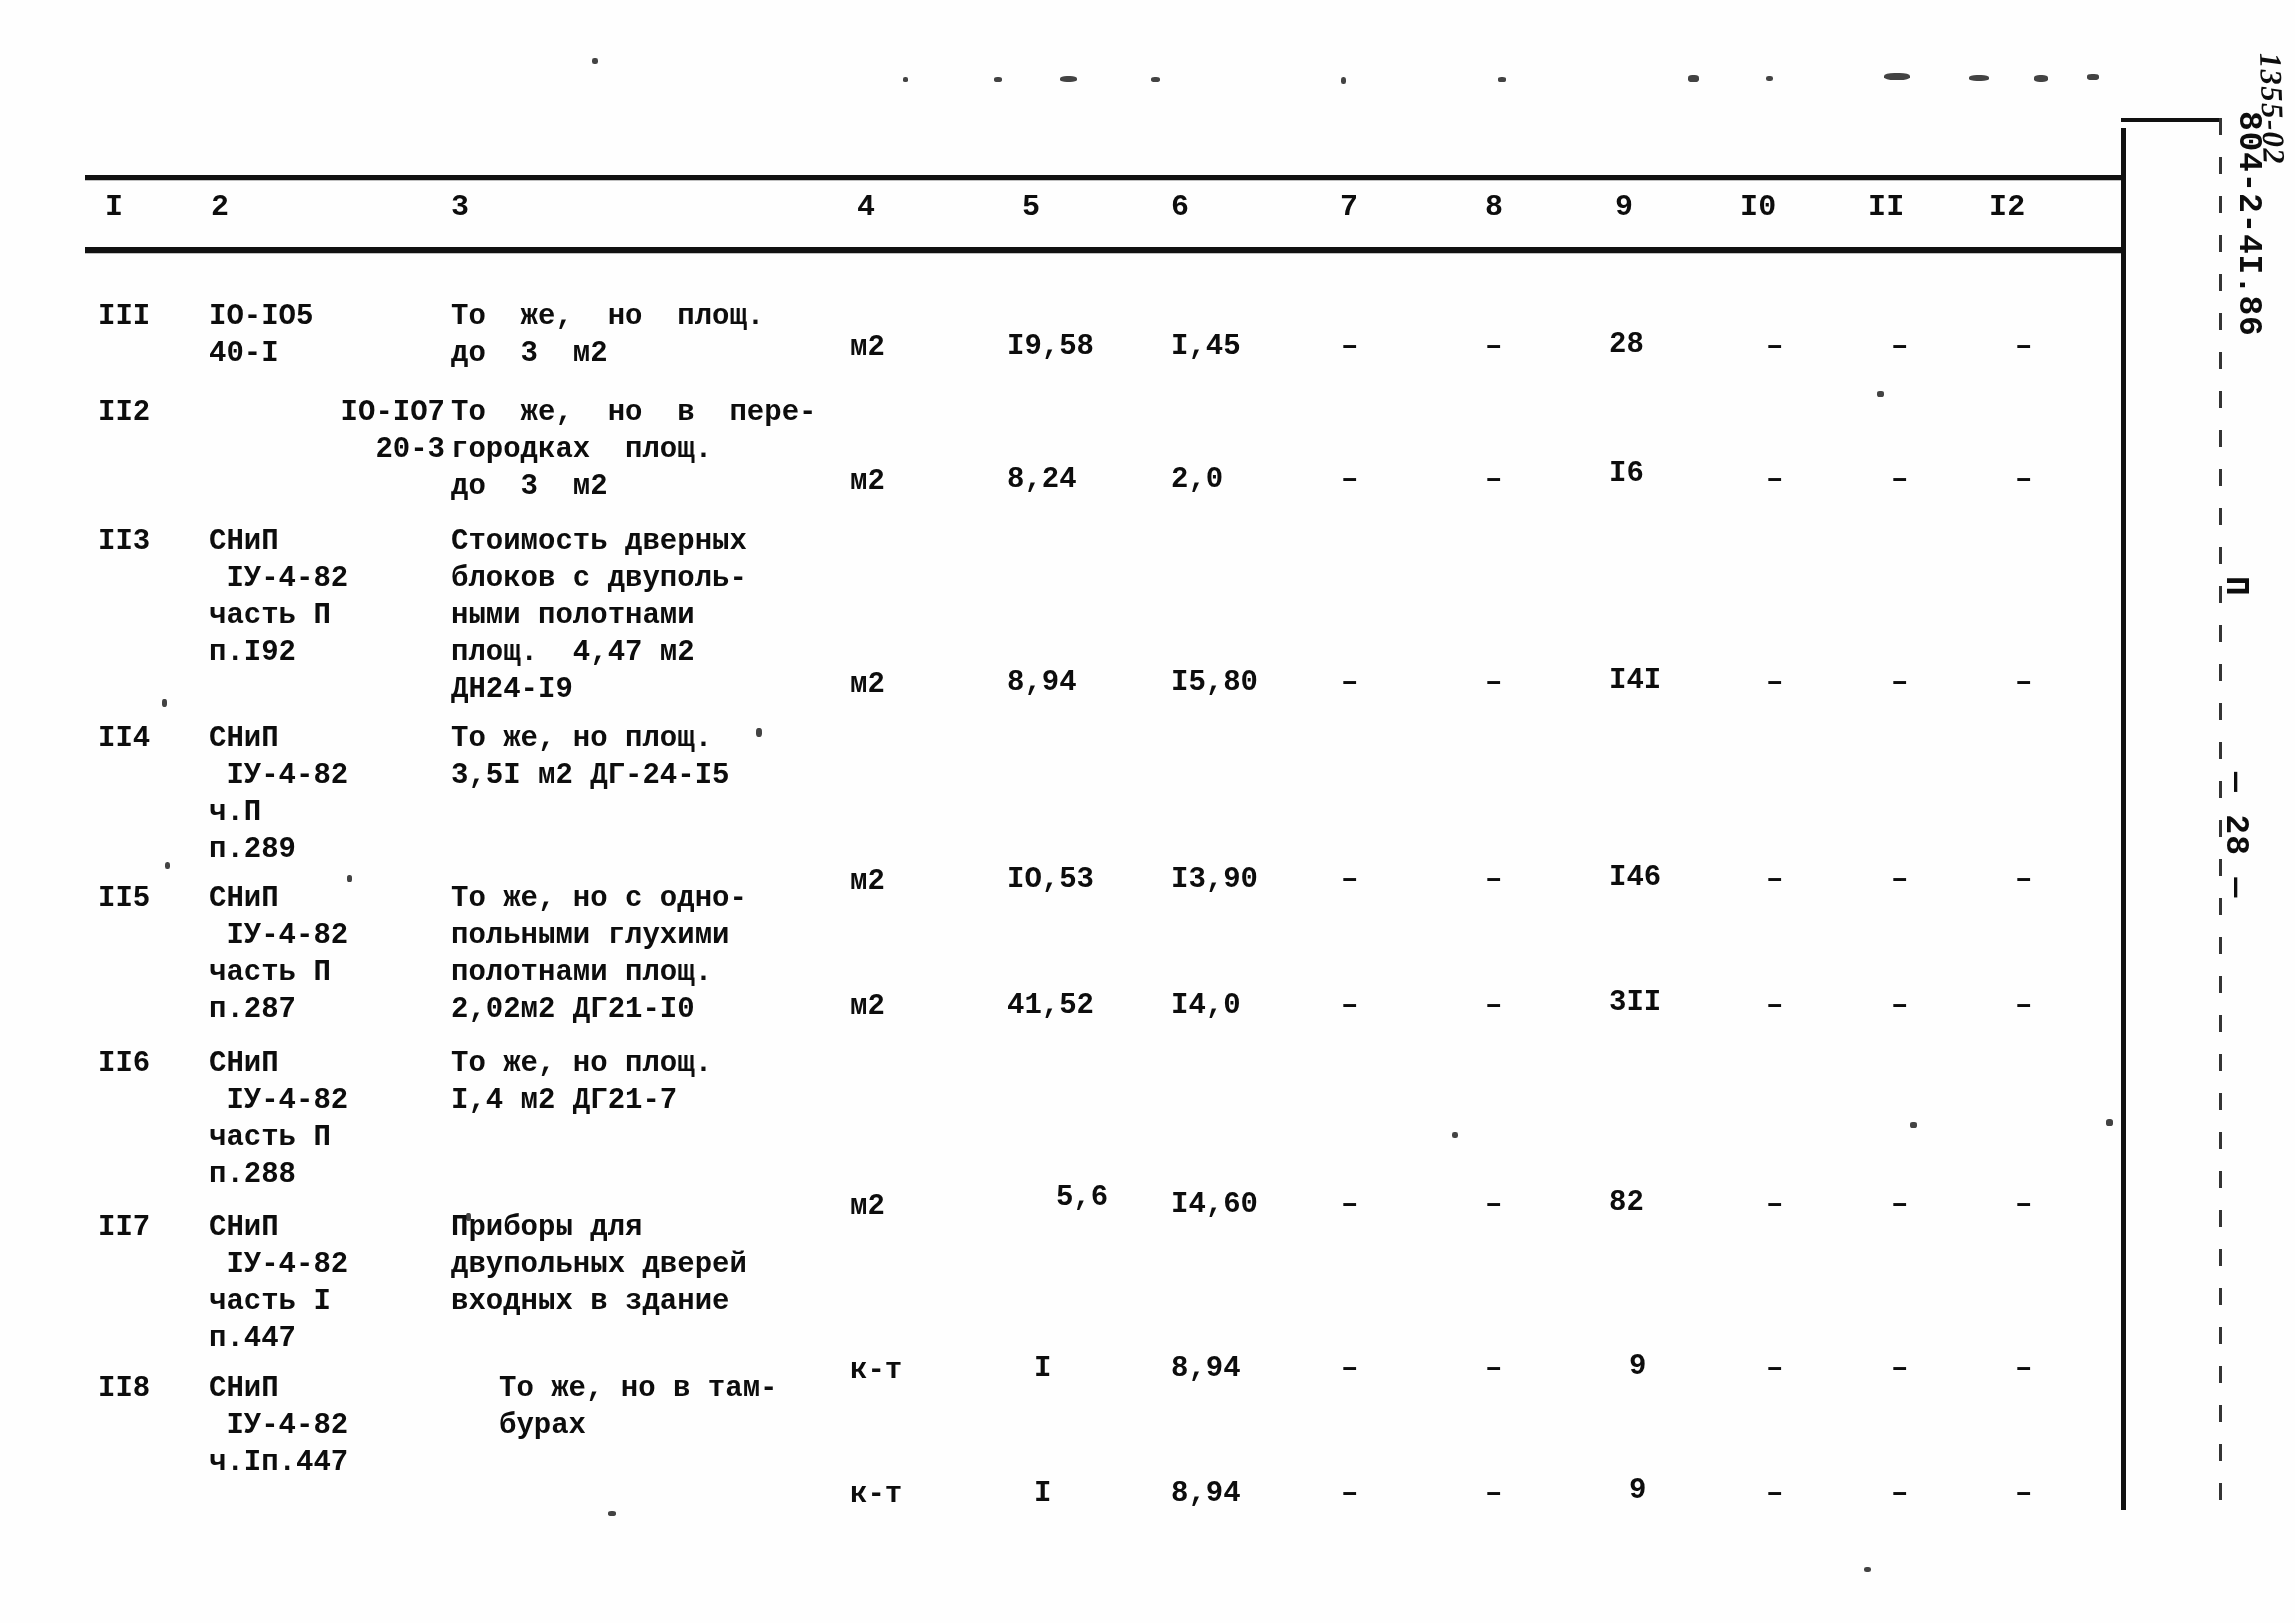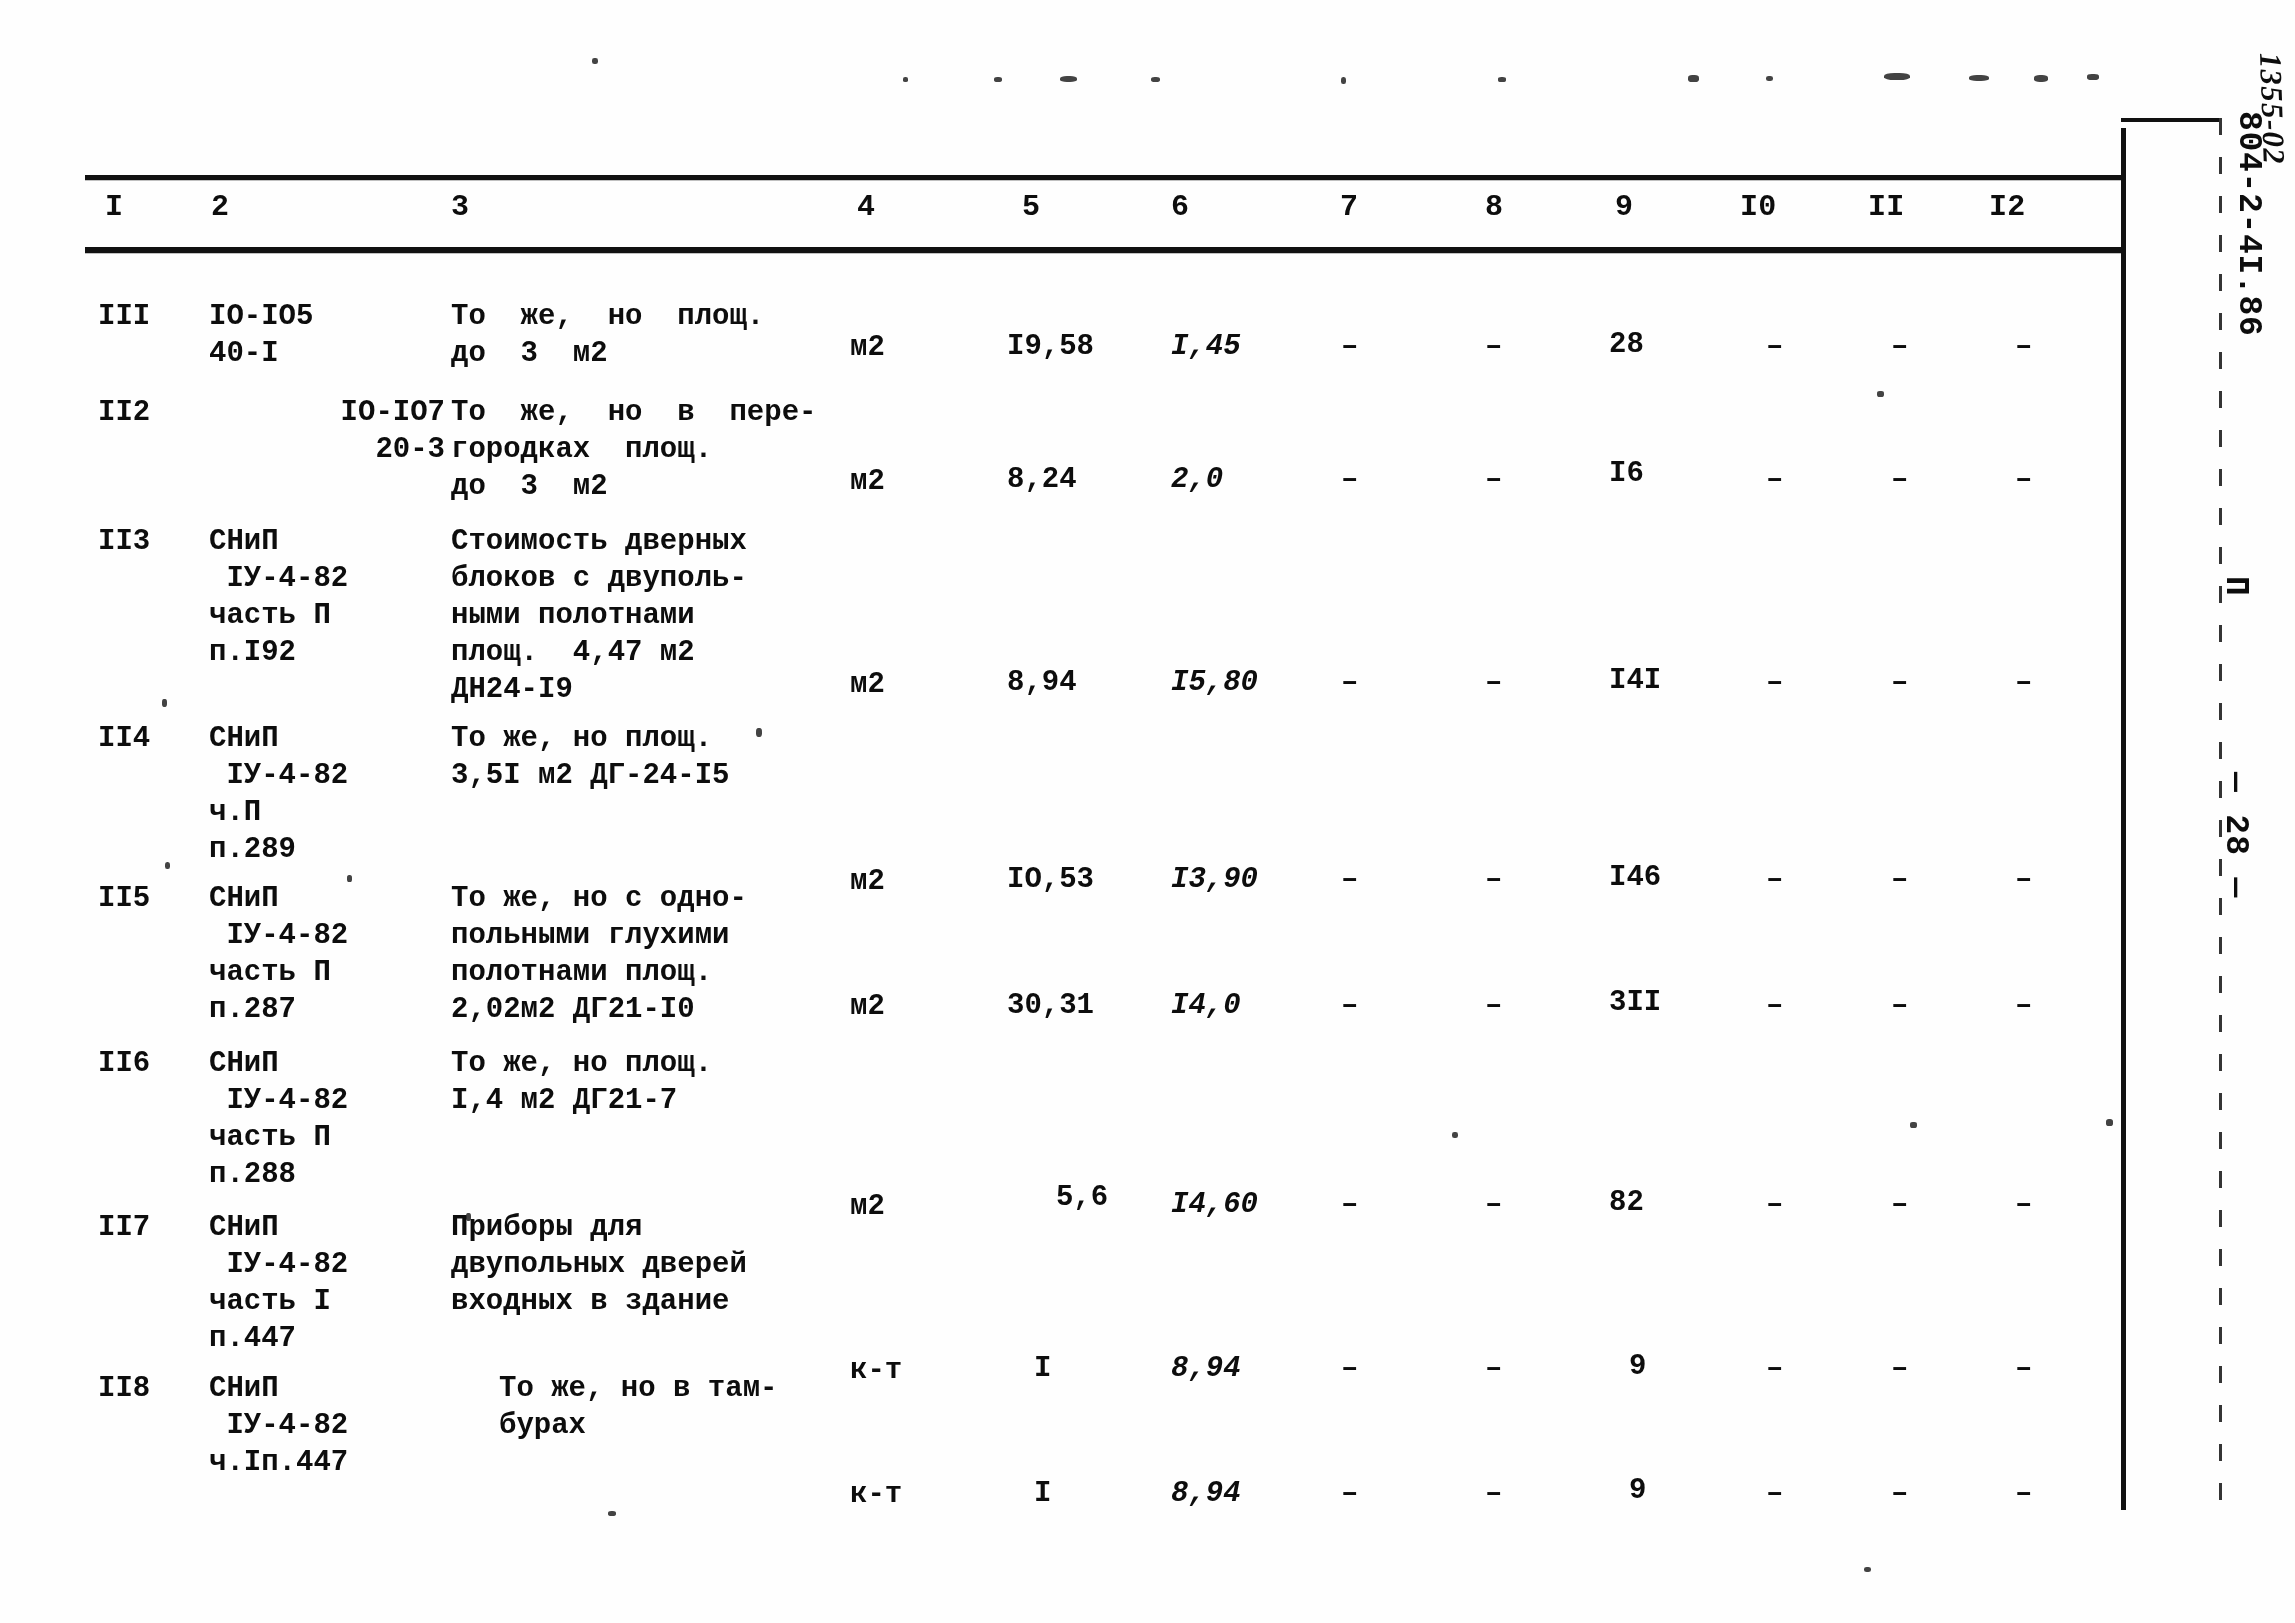--- a/index.html
+++ b/index.html
@@ -77,21 +77,21 @@
     line-height: 37px;
     font-weight: 700;
     white-space: pre;
     letter-spacing: 0px;
   }
   .c1  { left: 98px;  width: 118px; }
   .c2  { left: 209px;  width: 236px; }
   .c3  { left: 451px;  width: 379px; }
   .c4  { left: 850px; width: 118px; text-align: left; }
   .c5  { left: 1007px; width: 150px; text-align: left; }
-  .c6  { left: 1171px; width: 150px; text-align: left; font-style: italic; }
+  .c6  { left: 1171px; width: 150px; text-align: left; }
   .c7  { left: 1341px; width: 79px; text-align: left; }
   .c8  { left: 1485px; width: 79px; text-align: left; }
   .c9  { left: 1609px; width: 124px; text-align: left; }
   .c10 { left: 1766px; width: 79px; text-align: left; }
   .c11 { left: 1891px; width: 79px; text-align: left; }
   .c12 { left: 2015px; width: 79px; text-align: left; }
 
   .dash { font-weight: 700; }
 
   
@@ -295,21 +295,21 @@
       <span class="cell c1" style="top:0px;">II5</span>
       <span class="cell c2" style="top:0px;">СНиП
  IУ-4-82
 часть П
 п.287</span>
       <span class="cell c3" style="top:0px;">То же, но с одно-
 польными глухими
 полотнами площ.
 2,02м2 ДГ21-I0</span>
       <span class="cell c4" style="top:108px;">м2</span>
-      <span class="cell c5" style="top:107px;">30,31</span>
+      <span class="cell c5" style="top:107px;">41,52</span>
       <span class="cell c6" style="top:107px;">I4,0</span>
       <span class="cell c7 dash" style="top:107px;">–</span>
       <span class="cell c8 dash" style="top:107px;">–</span>
       <span class="cell c9" style="top:104px;">3II</span>
       <span class="cell c10 dash" style="top:107px;">–</span>
       <span class="cell c11 dash" style="top:107px;">–</span>
       <span class="cell c12 dash" style="top:107px;">–</span>
     </div>
 
     <div class="row" style="top:1045px;">

